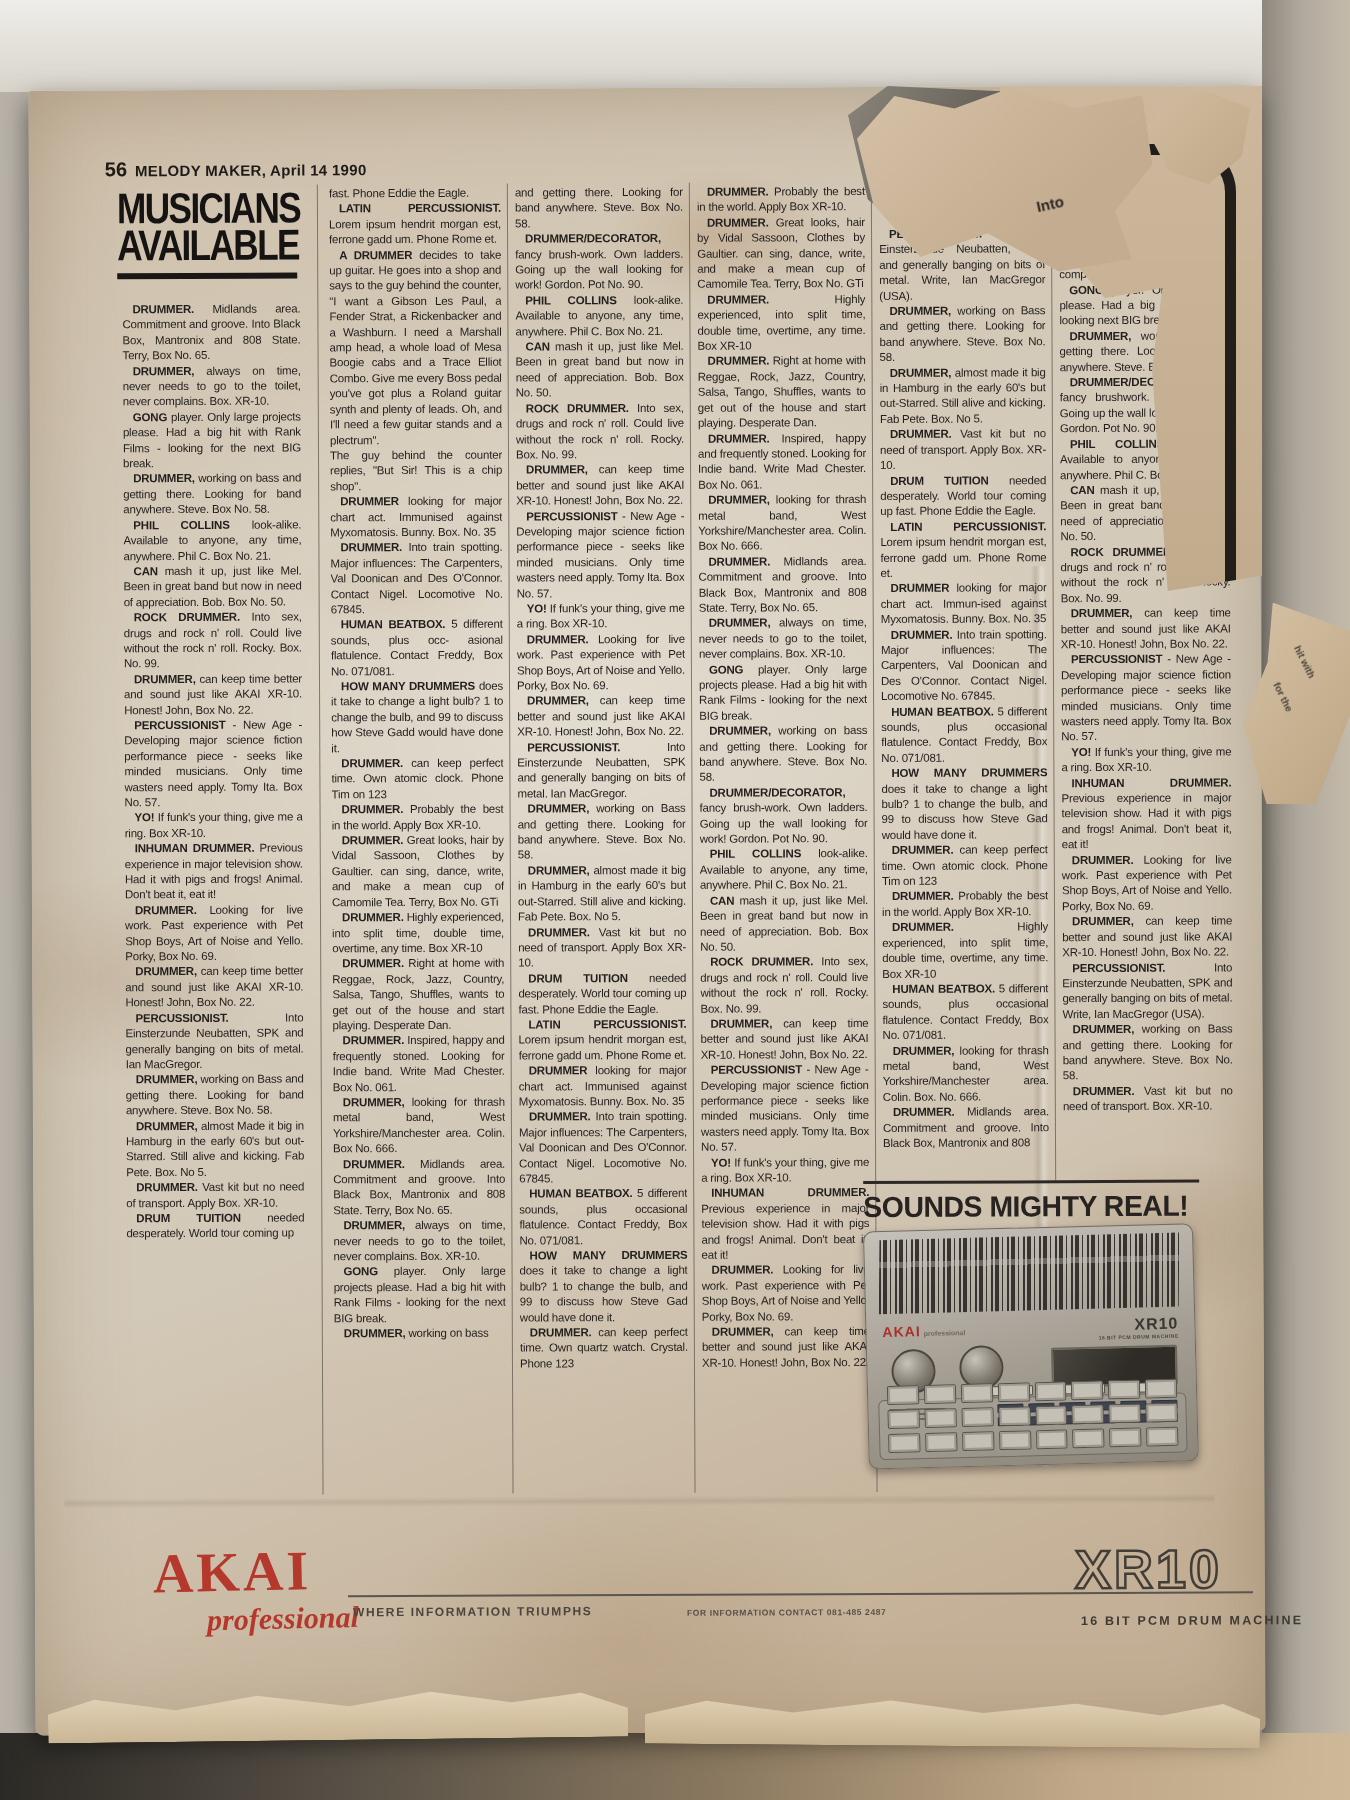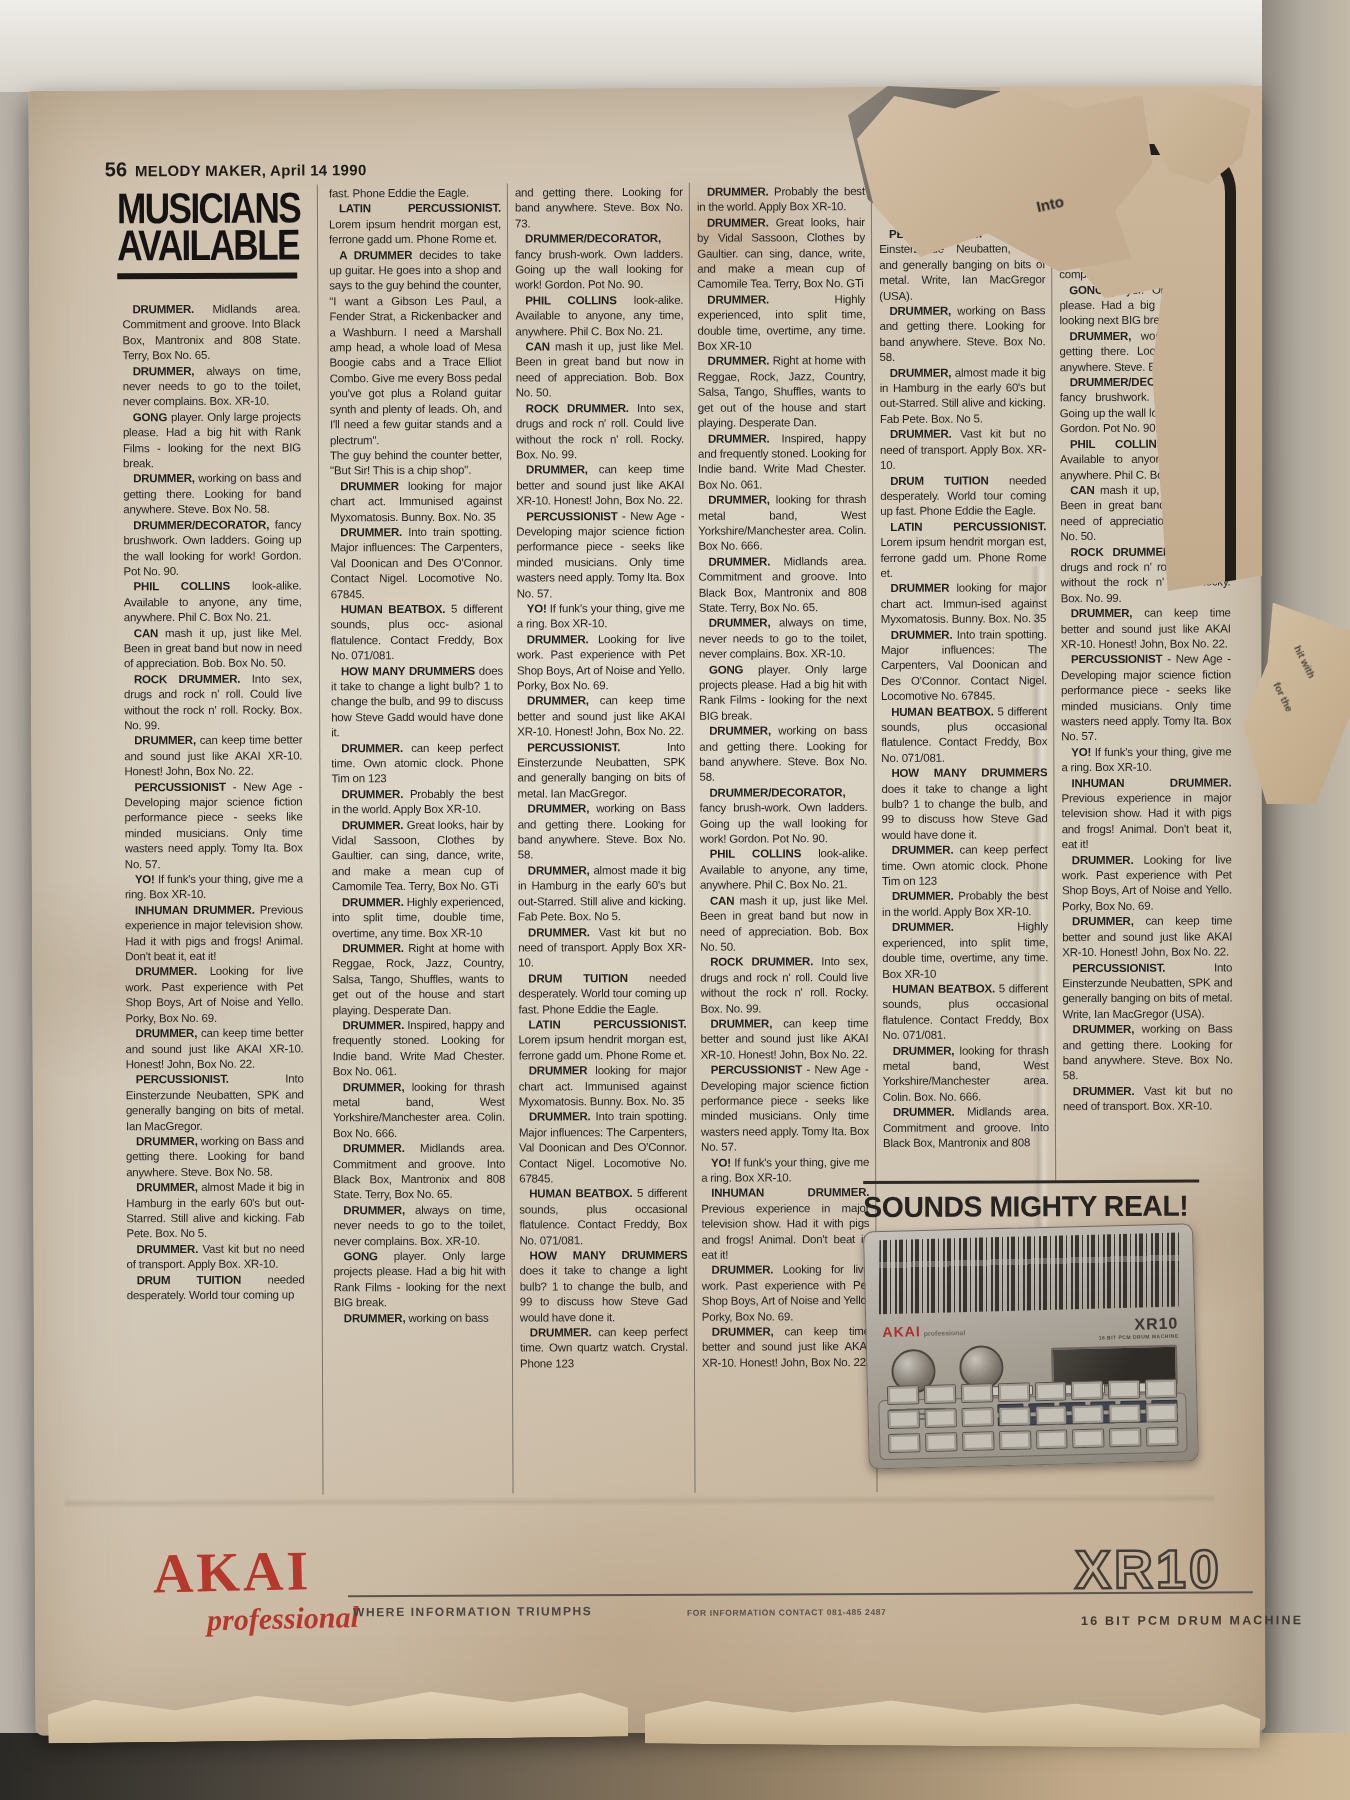--- a/index.html
+++ b/index.html
@@ -167,59 +167,58 @@
   <div class="vrule" style="left:478px;height:1310px;"></div>
   <div class="vrule" style="left:660px;height:1310px;"></div>
   <div class="vrule" style="left:842px;height:1310px;"></div>
   <div class="vrule" style="left:1022px;height:1000px;"></div>
 
   <div class="col" style="left:93px;top:212px;width:178px;height:1150px;">
       <p class="ad"><b>DRUMMER. </b>Midlands area. Commitment and groove. Into Black Box, Mantronix and 808 State. Terry, Box No. 65.</p>
       <p class="ad"><b>DRUMMER, </b>always on time, never needs to go to the toilet, never complains. Box. XR-10.</p>
       <p class="ad"><b>GONG </b>player. Only large projects please. Had a big hit with Rank Films - looking for the next BIG break.</p>
       <p class="ad"><b>DRUMMER, </b>working on bass and getting there. Looking for band anywhere. Steve. Box No. 58.</p>
-      <p class="ad"><b>DRUMMER/DECORATOR, </b>fancy brushwork. Own ladders. Going up the wall looking for work! Gordon. Pot No. 90.</p>
       <p class="ad"><b>PHIL COLLINS </b>look-alike. Available to anyone, any time, anywhere. Phil C. Box No. 21.</p>
       <p class="ad"><b>CAN </b>mash it up, just like Mel. Been in great band but now in need of appreciation. Bob. Box No. 50.</p>
       <p class="ad"><b>ROCK DRUMMER. </b>Into sex, drugs and rock n' roll. Could live without the rock n' roll. Rocky. Box. No. 99.</p>
       <p class="ad"><b>DRUMMER, </b>can keep time better and sound just like AKAI XR-10. Honest! John, Box No. 22.</p>
       <p class="ad"><b>PERCUSSIONIST </b>- New Age - Developing major science fiction performance piece - seeks like minded musicians. Only time wasters need apply. Tomy Ita. Box No. 57.</p>
       <p class="ad"><b>YO! </b>If funk's your thing, give me a ring. Box XR-10.</p>
       <p class="ad"><b>INHUMAN DRUMMER. </b>Previous experience in major television show. Had it with pigs and frogs! Animal. Don't beat it, eat it!</p>
       <p class="ad"><b>DRUMMER. </b>Looking for live work. Past experience with Pet Shop Boys, Art of Noise and Yello. Porky, Box No. 69.</p>
       <p class="ad"><b>DRUMMER, </b>can keep time better and sound just like AKAI XR-10. Honest! John, Box No. 22.</p>
       <p class="ad"><b>PERCUSSIONIST. </b>Into Einsterzunde Neubatten, SPK and generally banging on bits of metal. Ian MacGregor.</p>
       <p class="ad"><b>DRUMMER, </b>working on Bass and getting there. Looking for band anywhere. Steve. Box No. 58.</p>
       <p class="ad"><b>DRUMMER, </b>almost Made it big in Hamburg in the early 60's but out-Starred. Still alive and kicking. Fab Pete. Box. No 5.</p>
       <p class="ad"><b>DRUMMER. </b>Vast kit but no need of transport. Apply Box. XR-10.</p>
       <p class="ad"><b>DRUM TUITION </b>needed desperately. World tour coming up</p>
     </div>
   <div class="col" style="left:300px;top:97px;width:172px;height:1268px;">
       <p class="ad cont">fast. Phone Eddie the Eagle.</p>
       <p class="ad"><b>LATIN PERCUSSIONIST. </b>Lorem ipsum hendrit morgan est, ferrone gadd um. Phone Rome et.</p>
       <p class="ad"><b>A DRUMMER </b>decides to take up guitar. He goes into a shop and says to the guy behind the counter, "I want a Gibson Les Paul, a Fender Strat, a Rickenbacker and a Washburn. I need a Marshall amp head, a whole load of Mesa Boogie cabs and a Trace Elliot Combo. Give me every Boss pedal you've got plus a Roland guitar synth and plenty of leads. Oh, and I'll need a few guitar stands and a plectrum".</p>
-      <p class="ad cont">The guy behind the counter better, "But Sir! This is a chip shop".</p>
+      <p class="ad cont">The guy behind the counter replies, "But Sir! This is a chip shop".</p>
       <p class="ad"><b>DRUMMER </b>looking for major chart act. Immunised against Myxomatosis. Bunny. Box. No. 35</p>
       <p class="ad"><b>DRUMMER. </b>Into train spotting. Major influences: The Carpenters, Val Doonican and Des O'Connor. Contact Nigel. Locomotive No. 67845.</p>
       <p class="ad"><b>HUMAN BEATBOX. </b>5 different sounds, plus occ- asional flatulence. Contact Freddy, Box No. 071/081.</p>
       <p class="ad"><b>HOW MANY DRUMMERS </b>does it take to change a light bulb? 1 to change the bulb, and 99 to discuss how Steve Gadd would have done it.</p>
       <p class="ad"><b>DRUMMER. </b>can keep perfect time. Own atomic clock. Phone Tim on 123</p>
       <p class="ad"><b>DRUMMER. </b>Probably the best in the world. Apply Box XR-10.</p>
       <p class="ad"><b>DRUMMER. </b>Great looks, hair by Vidal Sassoon, Clothes by Gaultier. can sing, dance, write, and make a mean cup of Camomile Tea. Terry, Box No. GTi</p>
       <p class="ad"><b>DRUMMER. </b>Highly experienced, into split time, double time, overtime, any time. Box XR-10</p>
       <p class="ad"><b>DRUMMER. </b>Right at home with Reggae, Rock, Jazz, Country, Salsa, Tango, Shuffles, wants to get out of the house and start playing. Desperate Dan.</p>
       <p class="ad"><b>DRUMMER. </b>Inspired, happy and frequently stoned. Looking for Indie band. Write Mad Chester. Box No. 061.</p>
       <p class="ad"><b>DRUMMER, </b>looking for thrash metal band, West Yorkshire/Manchester area. Colin. Box No. 666.</p>
       <p class="ad"><b>DRUMMER. </b>Midlands area. Commitment and groove. Into Black Box, Mantronix and 808 State. Terry, Box No. 65.</p>
       <p class="ad"><b>DRUMMER, </b>always on time, never needs to go to the toilet, never complains. Box. XR-10.</p>
       <p class="ad"><b>GONG </b>player. Only large projects please. Had a big hit with Rank Films - looking for the next BIG break.</p>
       <p class="ad"><b>DRUMMER, </b>working on bass</p>
     </div>
   <div class="col" style="left:486px;top:97px;width:168px;height:1268px;">
-      <p class="ad cont">and getting there. Looking for band anywhere. Steve. Box No. 73.</p>
+      <p class="ad cont">and getting there. Looking for band anywhere. Steve. Box No. 58.</p>
       <p class="ad"><b>DRUMMER/DECORATOR, </b>fancy brush-work. Own ladders. Going up the wall looking for work! Gordon. Pot No. 90.</p>
       <p class="ad"><b>PHIL COLLINS </b>look-alike. Available to anyone, any time, anywhere. Phil C. Box No. 21.</p>
       <p class="ad"><b>CAN </b>mash it up, just like Mel. Been in great band but now in need of appreciation. Bob. Box No. 50.</p>
       <p class="ad"><b>ROCK DRUMMER. </b>Into sex, drugs and rock n' roll. Could live without the rock n' roll. Rocky. Box. No. 99.</p>
       <p class="ad"><b>DRUMMER, </b>can keep time better and sound just like AKAI XR-10. Honest! John, Box No. 22.</p>
       <p class="ad"><b>PERCUSSIONIST </b>- New Age - Developing major science fiction performance piece - seeks like minded musicians. Only time wasters need apply. Tomy Ita. Box No. 57.</p>
       <p class="ad"><b>YO! </b>If funk's your thing, give me a ring. Box XR-10.</p>
       <p class="ad"><b>DRUMMER. </b>Looking for live work. Past experience with Pet Shop Boys, Art of Noise and Yello. Porky, Box No. 69.</p>
       <p class="ad"><b>DRUMMER, </b>can keep time better and sound just like AKAI XR-10. Honest! John, Box No. 22.</p>
       <p class="ad"><b>PERCUSSIONIST. </b>Into Einsterzunde Neubatten, SPK and generally banging on bits of metal. Ian MacGregor.</p>

